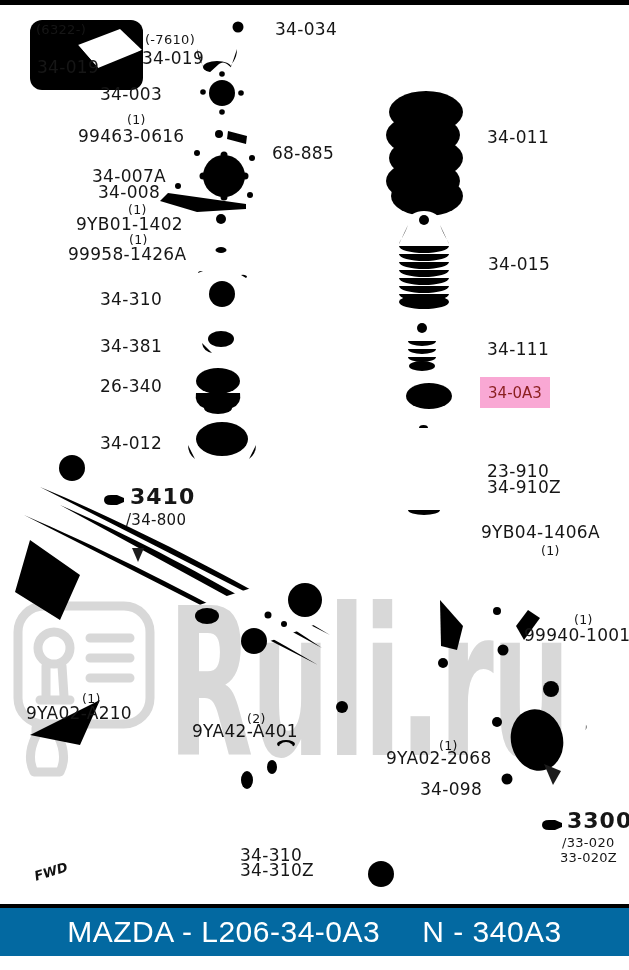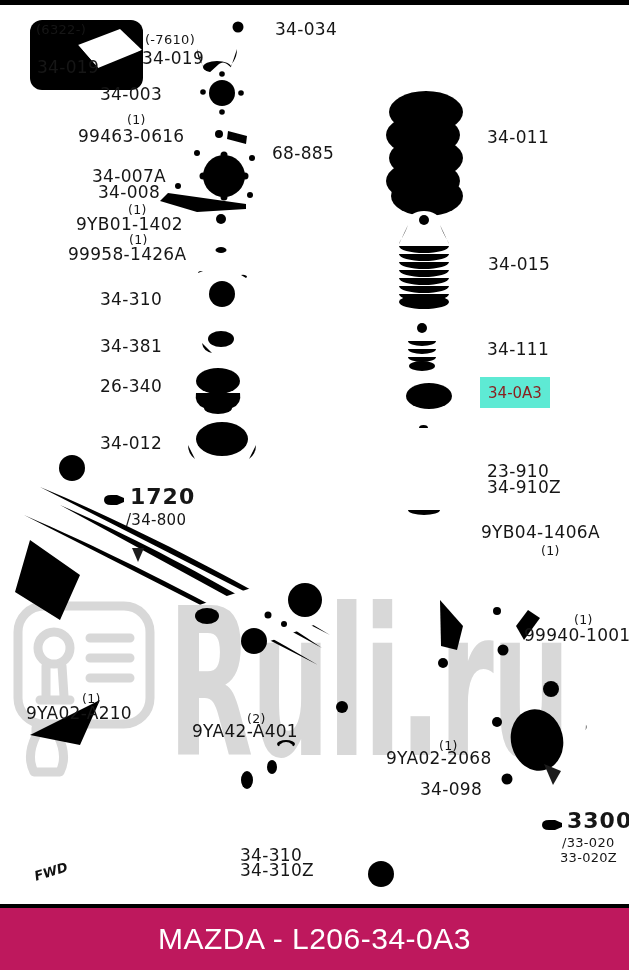--- a/index.html
+++ b/index.html
@@ -8,36 +8,36 @@
   svg .wf{fill:#ffffff;}
   svg .d1{stroke-dasharray:8,6;}
   svg .d2{stroke-dasharray:4,4;}
   svg .blk{fill:#1c1c1c;stroke:none;}
   
   .lbl{position:absolute;font-size:17px;color:#161616;white-space:nowrap;letter-spacing:.3px;z-index:6;}
   .qty{font-size:12.5px;}
   .big{font-size:22px;font-weight:bold;letter-spacing:1px;}
   .sub{font-size:15px;}
   .sm{font-size:13px;}
-  .hl{position:absolute;left:480px;top:377px;width:70px;height:31px;background:#5eead4;
+  .hl{position:absolute;left:480px;top:377px;width:70px;height:31px;background:#f9a8d4;
       display:flex;align-items:center;justify-content:center;color:#8a1f1f;z-index:5;font-size:15px;}
   .handicon{position:absolute;z-index:6;}
   
   .topstrip{position:absolute;left:0;top:0;width:629px;height:5px;background:#000;z-index:4;}
   
   .wm{position:absolute;left:168px;top:582px;font-size:205px;font-weight:bold;line-height:1;
       color:#d8d8d8;letter-spacing:-4px;transform:scaleX(.54);transform-origin:left top;
       mix-blend-mode:multiply;z-index:8;pointer-events:none;}
   .wmlogo{position:absolute;left:6px;top:596px;z-index:8;mix-blend-mode:multiply;pointer-events:none;}
   
   .fwdwrap{position:absolute;left:20px;top:848px;z-index:6;}
   .fwdtxt{position:absolute;left:34px;top:864px;font-size:13px;font-weight:bold;font-style:italic;
       transform:rotate(-17deg);z-index:7;color:#111;}
   
-  .footer{position:absolute;left:0;top:904px;width:629px;height:66px;background:#be185d;
+  .footer{position:absolute;left:0;top:904px;width:629px;height:52px;background:#0369a1;
       border-top:4px solid #000;box-sizing:border-box;display:flex;align-items:center;
       justify-content:center;gap:42px;z-index:10;font-family:"Liberation Sans",sans-serif;}
   .footer span{color:#fff;font-size:30px;letter-spacing:.5px;}
 </style>
 </head>
 <body>
 
 <div id="stage">
 
   <div class="topstrip"></div>
@@ -327,21 +327,21 @@
   <div class="lbl qty" style="left:129px;top:232px">(1)</div>
   <div class="lbl" style="left:68px;top:244px">99958-1426A</div>
   <div class="lbl" style="left:100px;top:289px">34-310</div>
   <div class="lbl" style="left:100px;top:336px">34-381</div>
   <div class="lbl" style="left:100px;top:376px">26-340</div>
   <div class="lbl" style="left:100px;top:433px">34-012</div>
 
   <svg class="handicon ln" style="left:103px;top:492px" width="24" height="16" viewBox="0 0 24 16">
     <path d="M1,8 Q1,3 8,3 L14,3 L21,6 L21,10 L14,13 L8,13 Q1,13 1,8 Z M14,3 L14,13"></path>
   </svg>
-  <div class="lbl big" style="left:130px;top:484px">1720</div>
+  <div class="lbl big" style="left:130px;top:484px">3410</div>
   <div class="lbl sub" style="left:126px;top:511px">/34-800</div>
 
   <div class="lbl" style="left:487px;top:127px">34-011</div>
   <div class="lbl" style="left:488px;top:254px">34-015</div>
   <div class="lbl" style="left:487px;top:339px">34-111</div>
 
   <div class="hl">
     <span>34-0A3</span>
   </div>
 
@@ -383,15 +383,16 @@
       <circle cx="48" cy="52" r="16"></circle>
       <path d="M40,70 L40,100 M56,70 L58,100 M34,104 L64,104"></path>
       <path d="M84,42 L124,42 M84,62 L124,62 M84,82 L124,82"></path>
       <path d="M30,140 L30,132 L52,132 L52,140 Q62,160 54,176 L28,176 Q20,160 30,140 Z"></path>
     </g>
   </svg>
   <div class="wm">Ruli.ru</div>
 
   <div class="footer">
     <span>MAZDA - L206-34-0A3</span>
+    <span>N - 340A3</span>
   </div>
 
 </div>
 
 </body></html>

